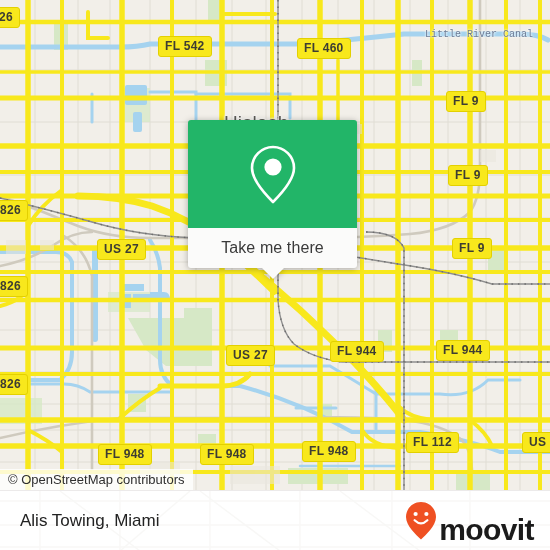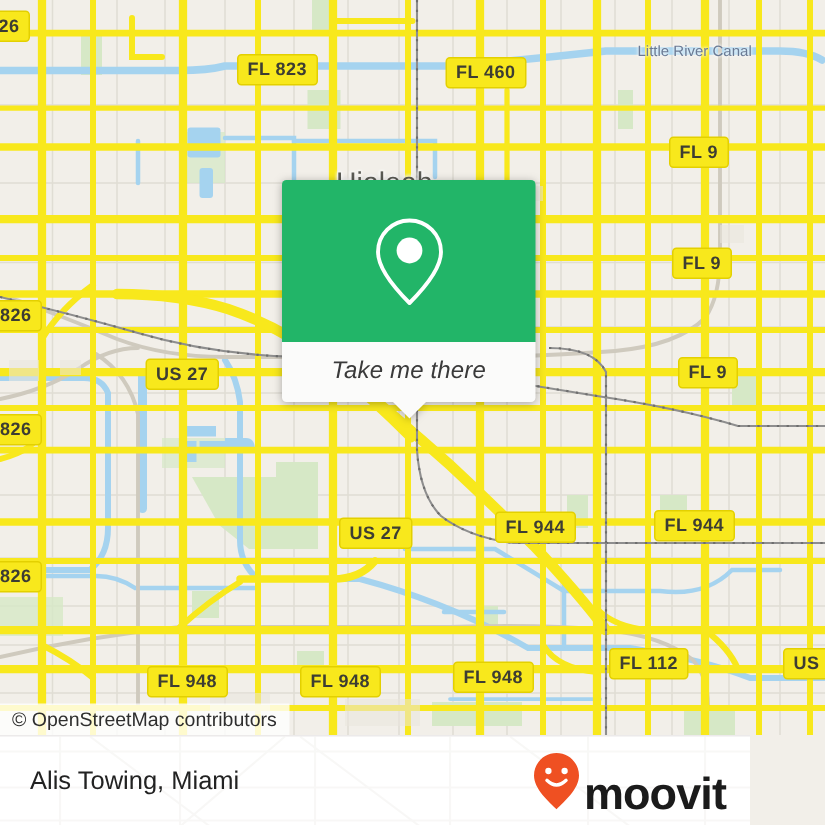--- a/index.html
+++ b/index.html
@@ -52,21 +52,21 @@
     position: absolute;
     color: #5a5a54;
     font-family: "Liberation Sans", sans-serif;
     font-size: 19px;
     white-space: nowrap;
     text-shadow: 0 0 3px #fff, 0 0 3px #fff, 0 0 3px #fff;
   }
   .water-label {
     position: absolute;
     color: #6a7a94;
-    font-family: Liberation Sans, sans-serif;
+    font-family: Liberation Mono, monospace;
     font-size: 10px;
     white-space: nowrap;
     text-shadow: 0 0 3px #fff, 0 0 2px #fff;
   }
 
   
   #callout {
     position: absolute;
     left: 188px;
     top: 120px;
@@ -88,21 +88,20 @@
     border-radius: 0 0 3px 3px;
     display: flex;
     align-items: center;
     justify-content: center;
   }
   #callout-label {
     color: #3a3a3a;
     font-family: "Liberation Sans", sans-serif;
     font-size: 16px;
     letter-spacing: 0.1px;
-    font-style: italic;
   }
   #callout-tail {
     position: absolute;
     left: 50%;
     bottom: -11px;
     margin-left: -11px;
     width: 0; height: 0;
     border-left: 11px solid transparent;
     border-right: 11px solid transparent;
     border-top: 11px solid #fbfbfa;
@@ -119,21 +118,21 @@
     font-size: 13px;
     padding: 3px 8px 4px 8px;
     white-space: nowrap;
   }
 
   
   #footer {
     position: absolute;
     left: 0;
     top: 490px;
-    width: 500px;
+    width: 550px;
     height: 60px;
     background: #ffffff;
     border-top: 1px solid #eceaea;
     box-sizing: border-box;
     overflow: hidden;
   }
   #footer-bg {
     position: absolute;
     left: 0; top: -490px;
     opacity: 0.18;
@@ -312,21 +311,21 @@
         <rect x="40" y="240" width="14" height="10"></rect>
         <rect x="300" y="120" width="24" height="14"></rect>
         <rect x="344" y="124" width="18" height="10"></rect>
         <rect x="480" y="150" width="16" height="12"></rect>
         <rect x="140" y="462" width="40" height="14"></rect>
         <rect x="230" y="466" width="50" height="18"></rect>
       </g>
     </svg>
 
     <div class="shield" style="left:-8px;  top:7px;">26</div>
-    <div class="shield" style="left:158px; top:36px;">FL 823</div>
+    <div class="shield" style="left:158px; top:36px;">FL 542</div>
     <div class="shield" style="left:297px; top:38px;">FL 460</div>
     <div class="shield" style="left:446px; top:91px;">FL 9</div>
     <div class="shield" style="left:448px; top:165px;">FL 9</div>
     <div class="shield" style="left:-7px;  top:200px;">826</div>
     <div class="shield" style="left:97px;  top:239px;">US 27</div>
     <div class="shield" style="left:452px; top:238px;">FL 9</div>
     <div class="shield" style="left:-7px;  top:276px;">826</div>
     <div class="shield" style="left:226px; top:345px;">US 27</div>
     <div class="shield" style="left:330px; top:341px;">FL 944</div>
     <div class="shield" style="left:436px; top:340px;">FL 944</div>

